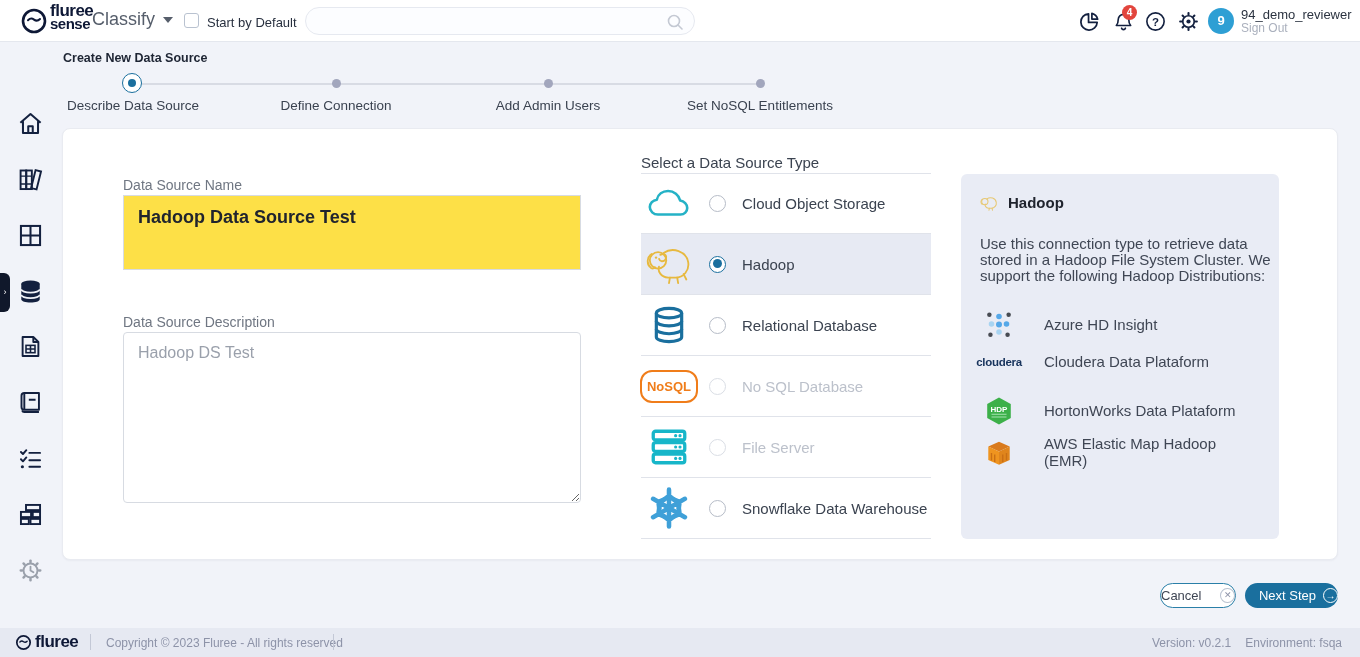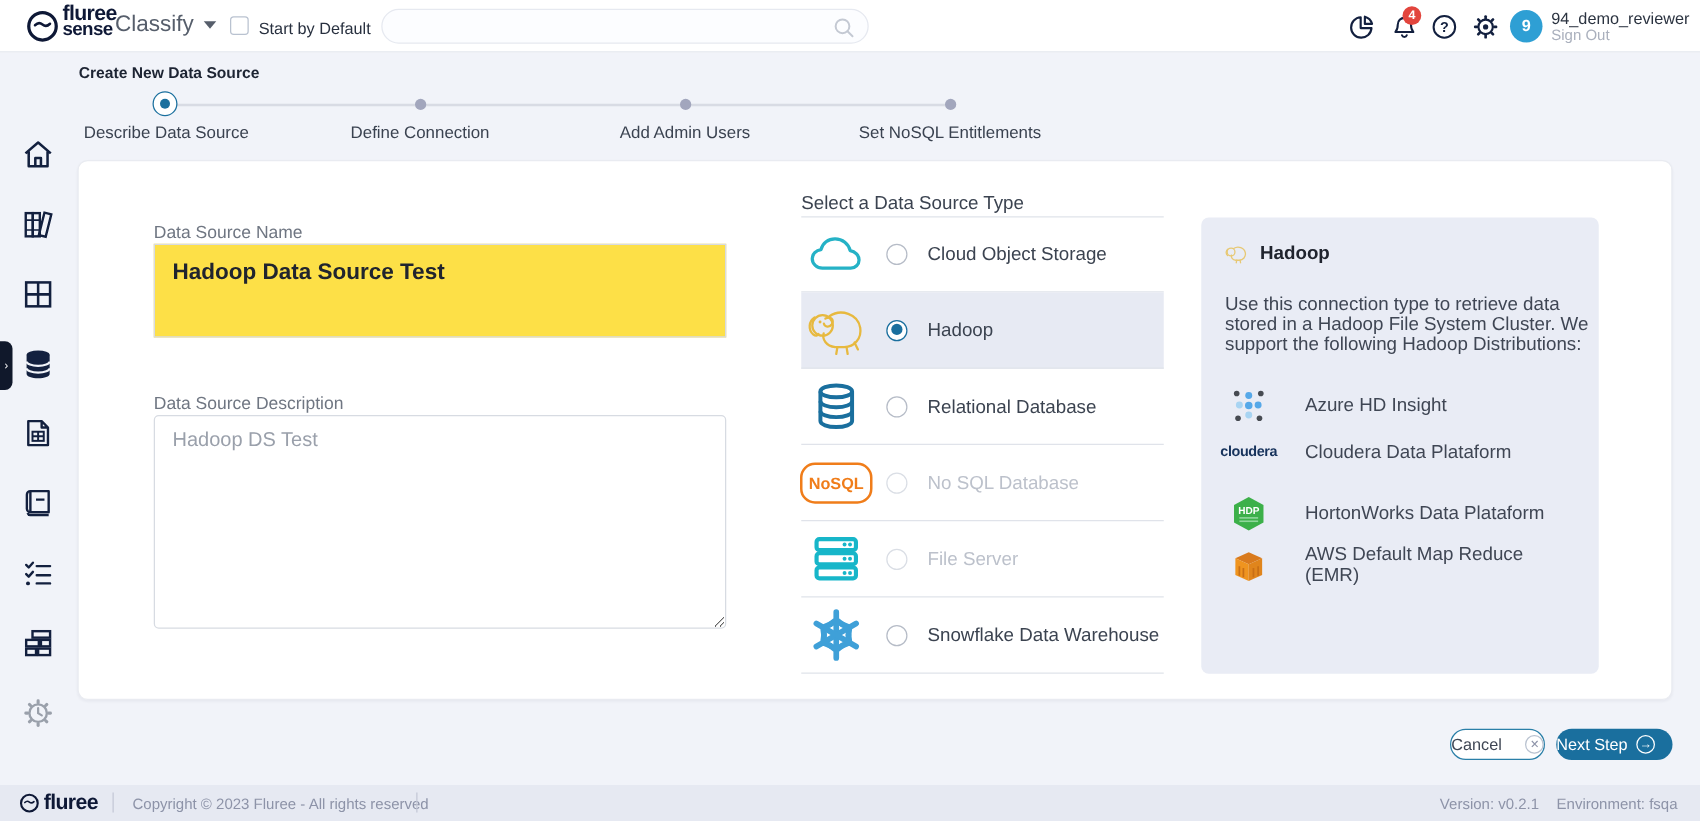--- a/index.html
+++ b/index.html
@@ -66,21 +66,21 @@
   .info-head { position:absolute; left:19px; top:20px; display:flex; align-items:center; gap:10px; }
   .info-title { font-size:15px; font-weight:bold; color:#20242e; }
   .info-desc { position:absolute; left:19px; top:62px; width:292px; font-size:15px; line-height:1.05; color:#3f4654; }
   .dist-row { position:absolute; left:19px; display:flex; align-items:center; gap:26px; }
   .dist-icon { width:38px; display:flex; justify-content:center; align-items:center; }
   .dist-name { font-size:15px; color:#3f4654; width:215px; line-height:1.1; }
   .cloudera-word { font-size:11.5px; font-weight:bold; color:#17335c; letter-spacing:-0.3px; }
 
   
   .btn-cancel { position:absolute; left:1160px; top:583px; width:76px; height:25px; border:1px solid #2a7fa8; border-radius:13px; background:#fff; display:flex; align-items:center; justify-content:center; gap:19px; font-size:13px; color:#3f4654; cursor:pointer; }
-  .btn-next { position:absolute; left:1245px; top:583px; width:93px; height:25px; border:none; border-radius:13px; background:#1a6f9e; display:flex; align-items:center; justify-content:flex-start; gap:7px; font-size:13px; color:#ffffff; cursor:pointer; }
+  .btn-next { position:absolute; left:1245px; top:583px; width:93px; height:25px; border:none; border-radius:13px; background:#1a6f9e; display:flex; align-items:center; justify-content:flex-end; gap:7px; font-size:13px; color:#ffffff; cursor:pointer; }
   .x-circle { width:15px; height:15px; border:1px solid #b9c2d0; border-radius:50%; color:#8d93a8; font-size:9px; line-height:13px; text-align:center; }
   .arrow-circle { width:15px; height:15px; border:1.2px solid #ffffff; border-radius:50%; color:#fff; font-size:10px; line-height:13px; text-align:center; }
 
   
   .footer { position:absolute; left:0; top:628px; width:1360px; height:29px; background:#e6e9f2; }
   .f-logo { position:absolute; left:15px; top:4px; display:flex; align-items:center; gap:3px; }
   .f-logo-text { font-size:17px; font-weight:bold; color:#0e1836; letter-spacing:-0.5px; }
   .f-div { position:absolute; top:6px; width:1px; height:16px; background:#c3c8d6; }
   .f-copy { position:absolute; left:106px; top:8px; font-size:12px; color:#8d93a8; }
   .f-right { position:absolute; right:18px; top:8px; font-size:12px; color:#8d93a8; display:flex; gap:14px; }
@@ -381,21 +381,21 @@
 
       <div class="dist-row" style="top:262px">
         <div class="dist-icon">
           <svg width="30" height="30" viewBox="0 0 28 28">
             <polygon points="4,8 14,3.5 24,8 14,12.5" fill="#d97a1d"></polygon>
             <polygon points="4,8 14,12.5 14,25 4,20.5" fill="#ef941f"></polygon>
             <polygon points="24,8 14,12.5 14,25 24,20.5" fill="#e0851c"></polygon>
             <path d="M7 14 v7 M10 15.3 v7 M17.5 15.3 v7 M21 14 v7" stroke="#c96f15" stroke-width="1.3"></path>
           </svg>
         </div>
-        <div class="dist-name">AWS Default Map Reduce (EMR)</div>
+        <div class="dist-name">AWS Elastic Map Hadoop (EMR)</div>
       </div>
     </div>
   </div>
 
   <div class="btn-cancel">
     <span>Cancel</span>
     <span class="x-circle">✕</span>
   </div>
   <div class="btn-next">
     <span>Next Step</span>

